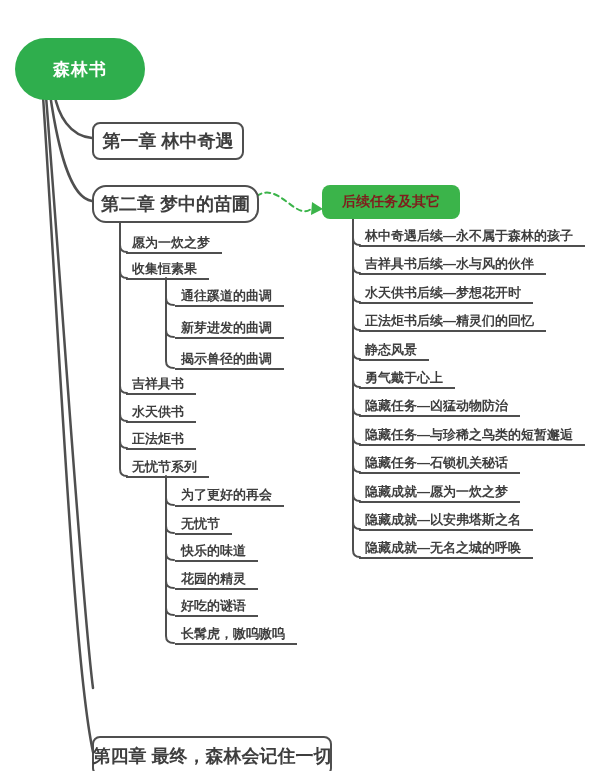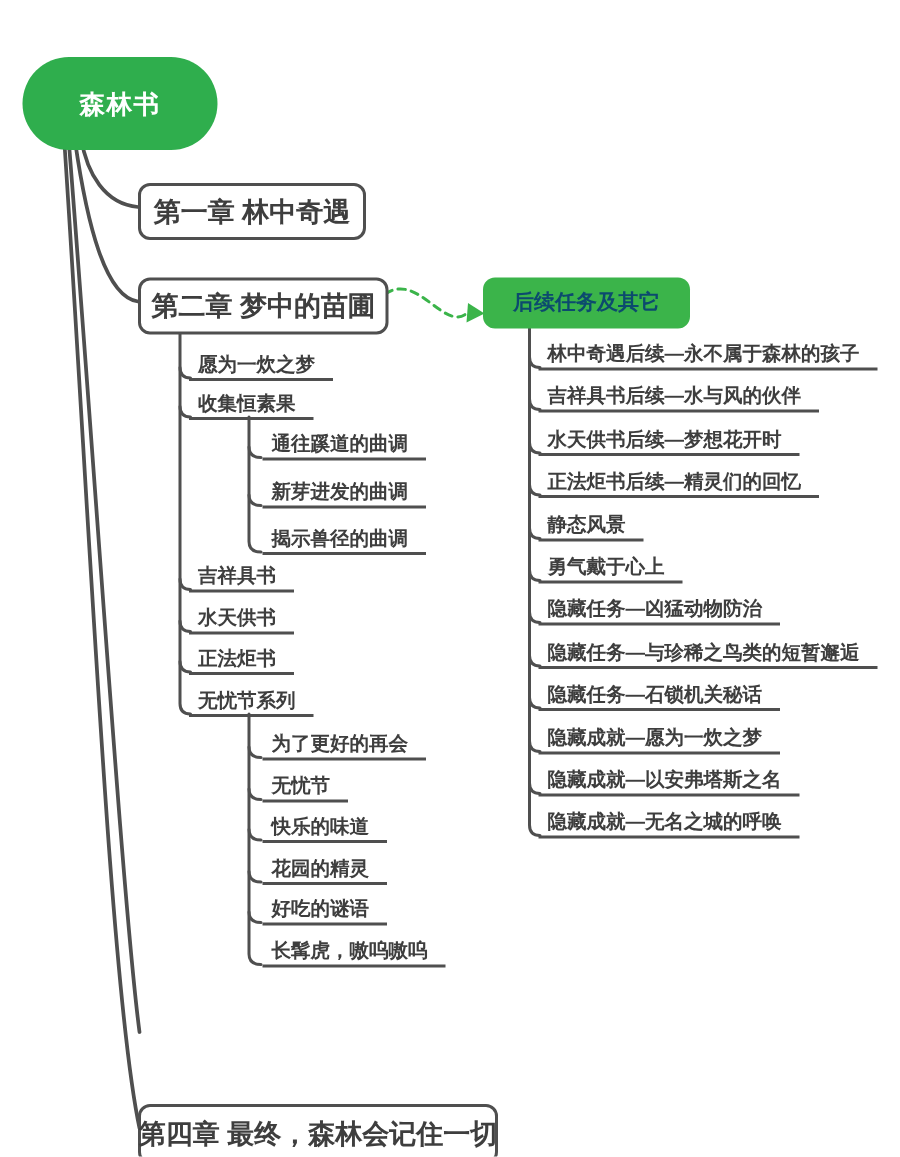--- a/index.html
+++ b/index.html
@@ -16,21 +16,21 @@
     font-size:17px;font-weight:bold;display:flex;align-items:center;justify-content:center;
     letter-spacing:1px;cursor:pointer;
   }
   .chapter-box{
     position:absolute;background:#ffffff;border:2px solid #4f4f4f;border-radius:8px;
     color:#3e3e3e;font-size:18px;font-weight:bold;
     display:flex;align-items:center;justify-content:center;white-space:nowrap;cursor:pointer;
   }
   .green-box{
     position:absolute;left:322px;top:161px;width:138px;height:34px;
-    background:#3bb44a;border-radius:8px;color:#0c4a6e;font-size:14px;font-weight:bold;
+    background:#3bb44a;border-radius:8px;color:#7f1d1d;font-size:14px;font-weight:bold;
     display:flex;align-items:center;justify-content:center;white-space:nowrap;cursor:pointer;
   }
   .leaf{
     position:absolute;display:inline-block;white-space:nowrap;
     color:#3e3e3e;font-size:13px;font-weight:bold;line-height:15px;
     padding:0 12px 2px 6px;border-bottom:2px solid #4f4f4f;cursor:pointer;
   }
 </style>
 </head>
 <body>
@@ -78,37 +78,37 @@
       <path d="M 353 498 Q 353 505, 360 505"></path>
     </g>
 
     <path d="M 257 172 C 278 157, 296 197, 311 185" fill="none" stroke="#3bb44a" stroke-width="2" stroke-dasharray="5 4" stroke-linecap="round"></path>
     <polygon points="312,178 323,185 311,191" fill="#3bb44a"></polygon>
   </svg>
 
   <div class="root-topic">森林书</div>
 
   <div class="chapter-box" style="left:92px;top:98px;width:148px;height:34px;">第一章 林中奇遇</div>
-  <div class="chapter-box" style="left:92px;top:161px;width:163px;height:34px;">第二章 梦中的苗圃</div>
+  <div class="chapter-box" style="left:92px;top:161px;width:163px;height:34px;border-radius:14px;">第二章 梦中的苗圃</div>
   <div class="chapter-box" style="left:92px;top:712px;width:236px;height:36px;">第四章 最终，森林会记住一切</div>
 
   <div class="green-box">后续任务及其它</div>
 
   <span class="leaf" style="left:126px;top:211px;">愿为一炊之梦</span>
   <span class="leaf" style="left:126px;top:237px;">收集恒素果</span>
   <span class="leaf" style="left:126px;top:352px;">吉祥具书</span>
   <span class="leaf" style="left:126px;top:380px;">水天供书</span>
   <span class="leaf" style="left:126px;top:407px;">正法炬书</span>
   <span class="leaf" style="left:126px;top:435px;">无忧节系列</span>
 
   <span class="leaf" style="left:175px;top:264px;">通往蹊道的曲调</span>
   <span class="leaf" style="left:175px;top:296px;">新芽进发的曲调</span>
   <span class="leaf" style="left:175px;top:327px;">揭示兽径的曲调</span>
 
-  <span class="leaf" style="left:175px;top:464px;">为了更好的再会</span>
+  <span class="leaf" style="left:175px;top:464px;font-family:Liberation Mono, monospace;">为了更好的再会</span>
   <span class="leaf" style="left:175px;top:492px;">无忧节</span>
   <span class="leaf" style="left:175px;top:519px;">快乐的味道</span>
   <span class="leaf" style="left:175px;top:547px;">花园的精灵</span>
   <span class="leaf" style="left:175px;top:574px;">好吃的谜语</span>
   <span class="leaf" style="left:175px;top:602px;">长髯虎，嗷呜嗷呜</span>
 
   <span class="leaf" style="left:359px;top:204px;">林中奇遇后续—永不属于森林的孩子</span>
   <span class="leaf" style="left:359px;top:232px;">吉祥具书后续—水与风的伙伴</span>
   <span class="leaf" style="left:359px;top:261px;">水天供书后续—梦想花开时</span>
   <span class="leaf" style="left:359px;top:289px;">正法炬书后续—精灵们的回忆</span>

